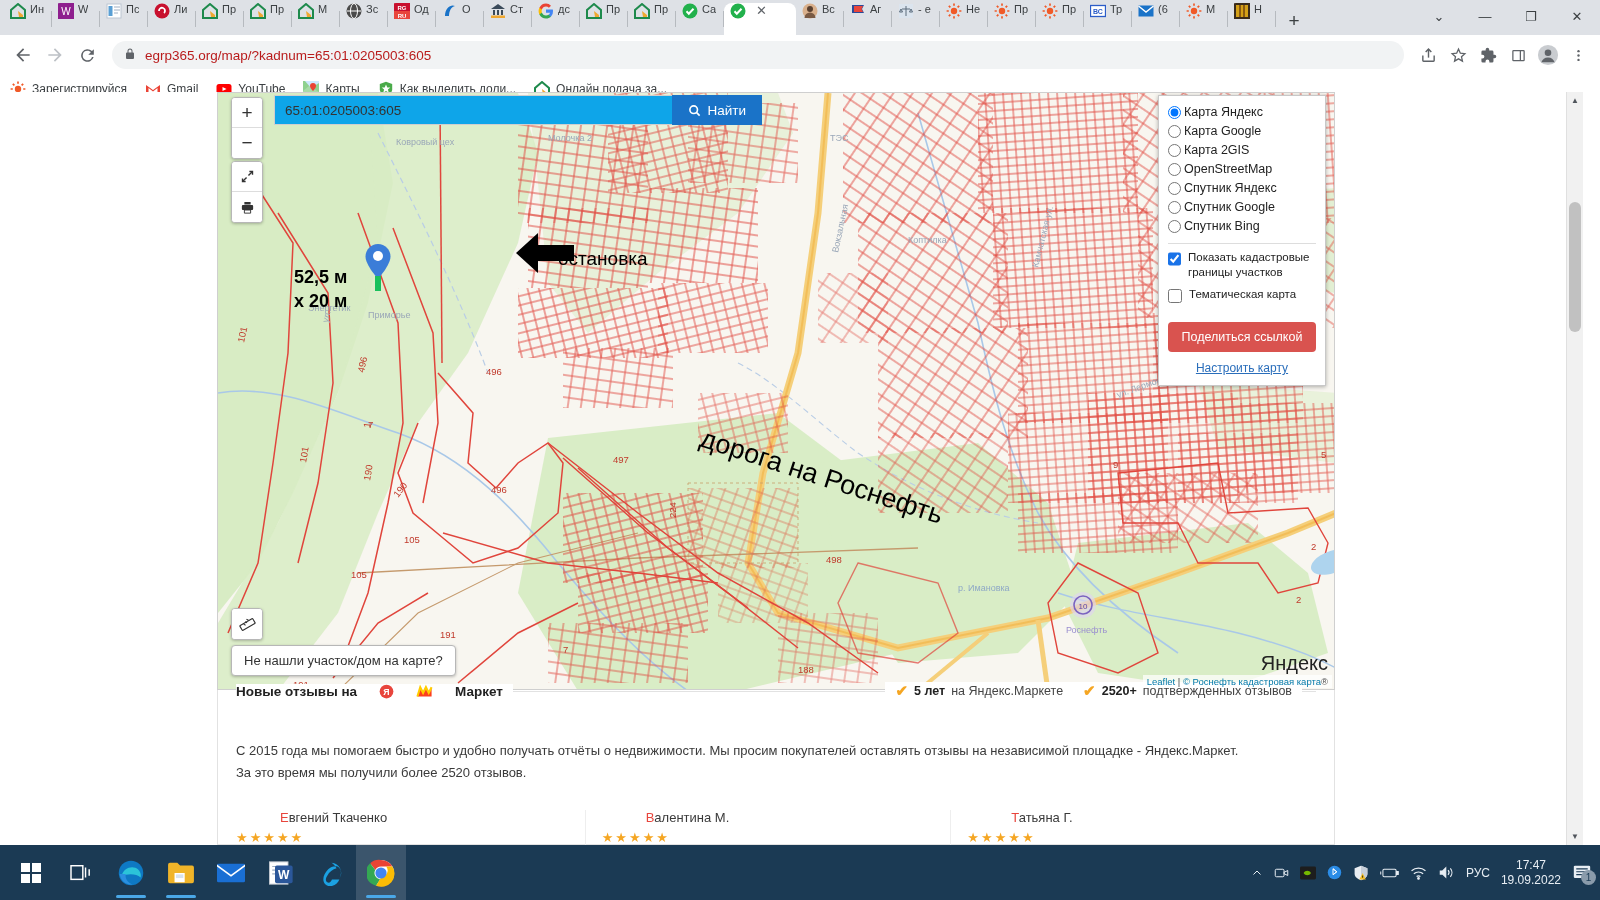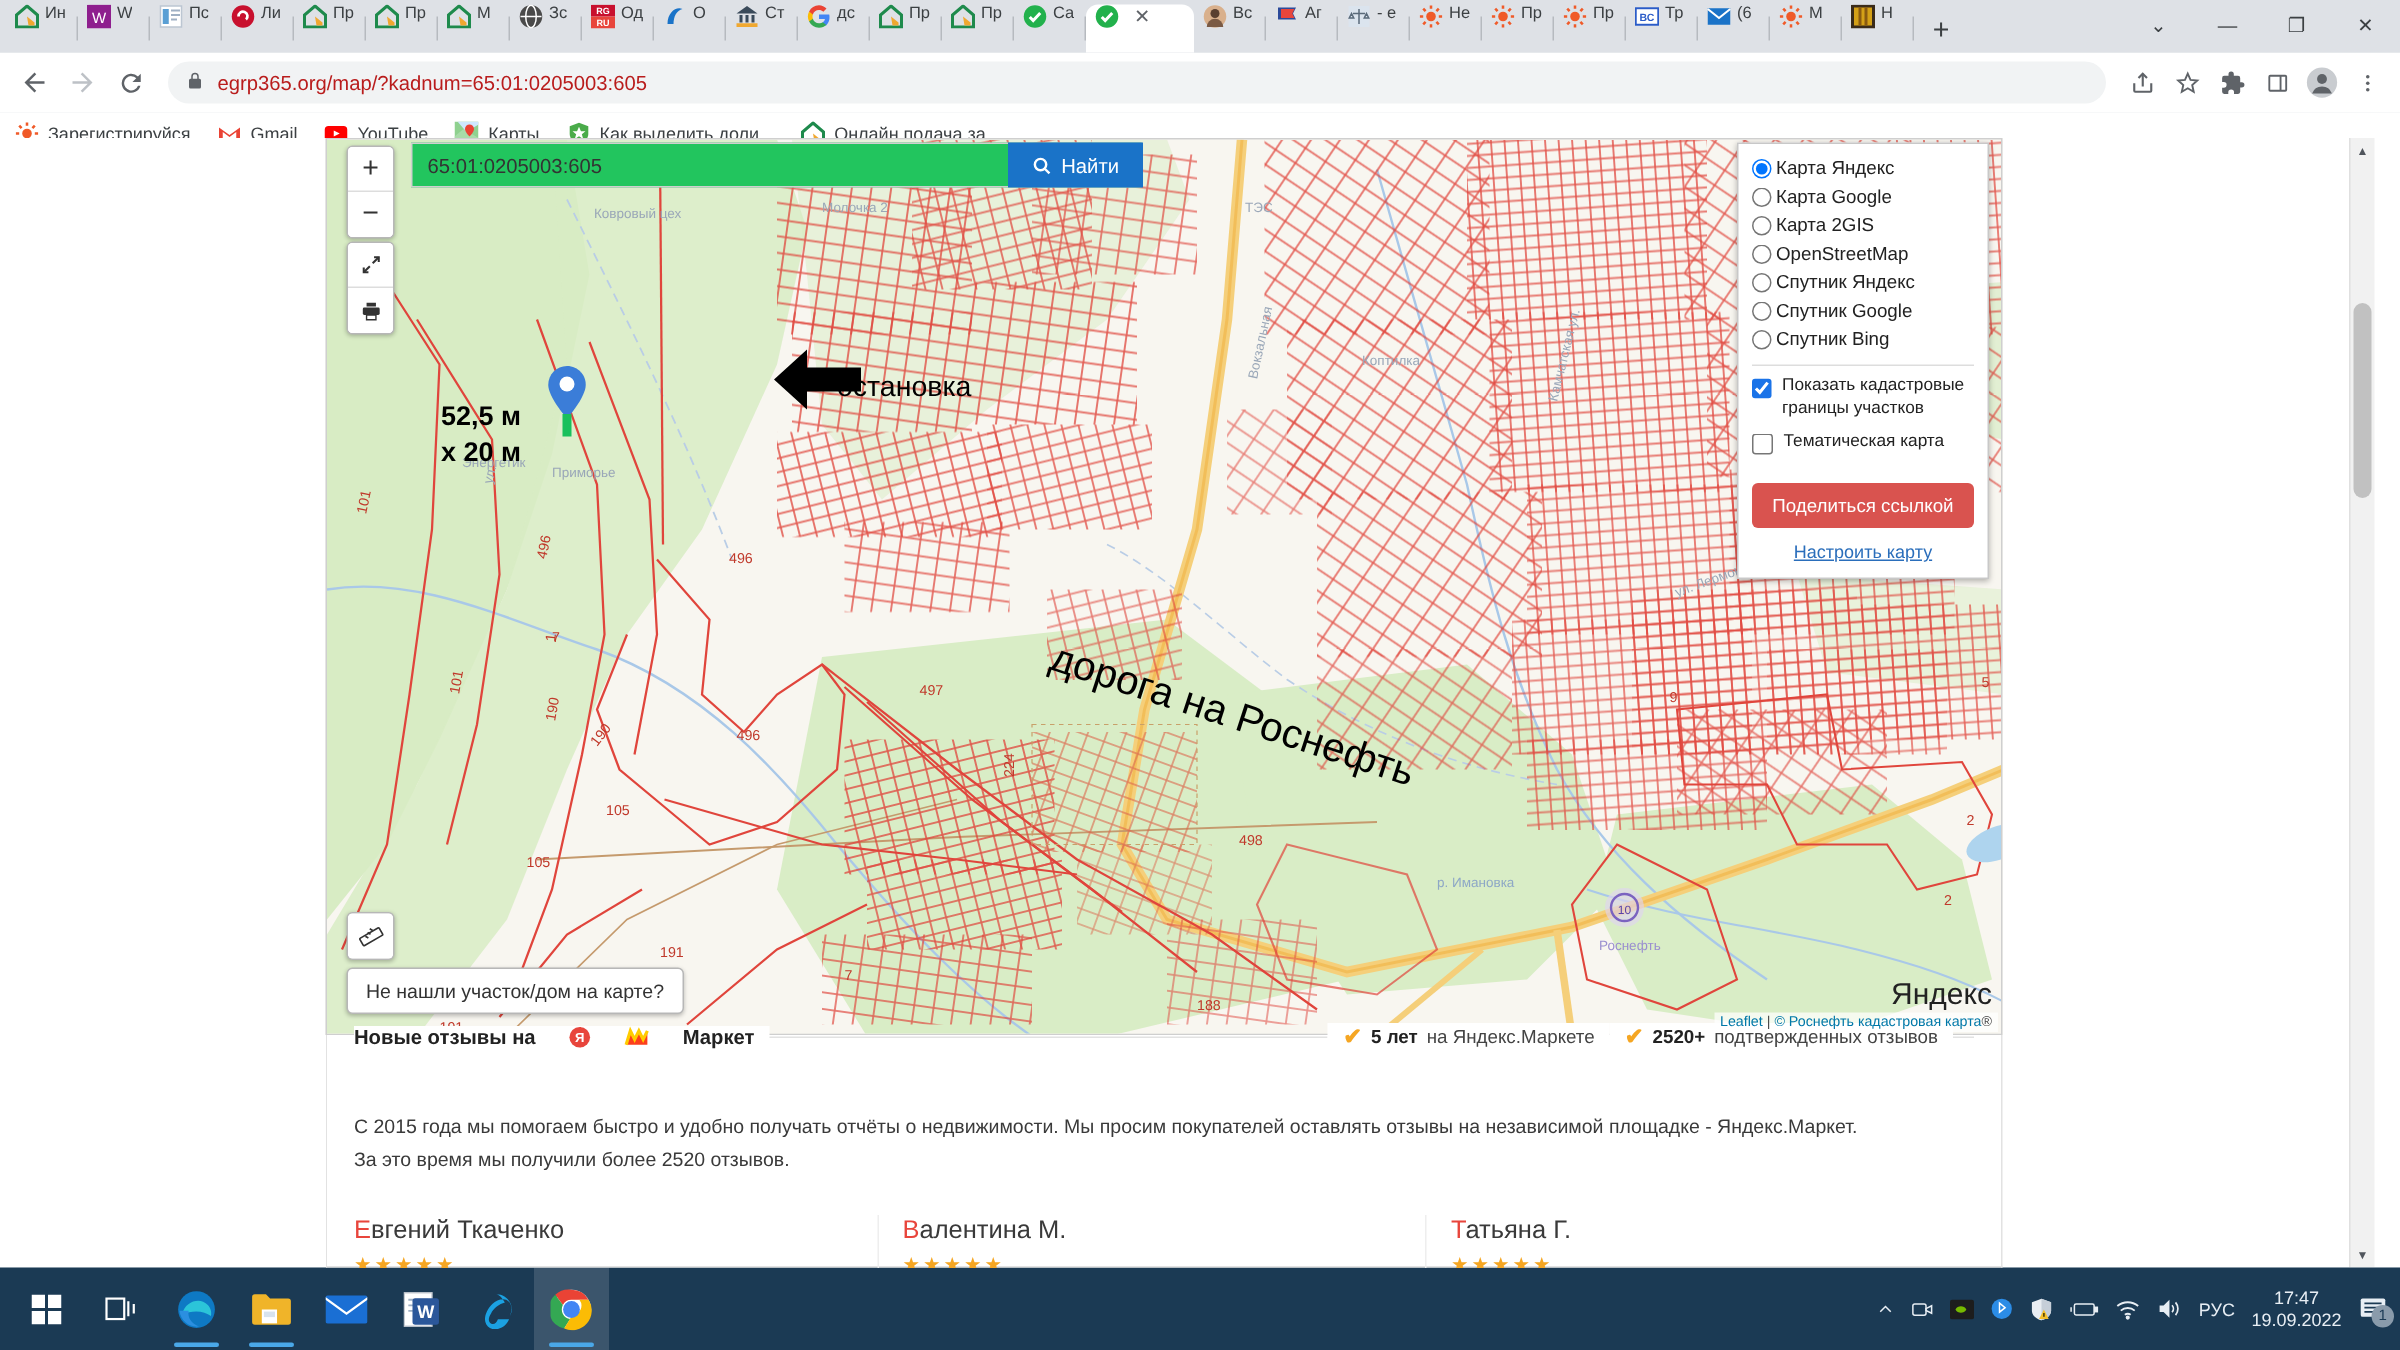--- a/index.html
+++ b/index.html
@@ -83,21 +83,21 @@
   
   .mapwrap {
     position: absolute; left: 0; top: 0; width: 1118px; height: 598px;
     overflow: hidden; background: #f7f5ef; border: 1px solid #cfcfcf;
   }
   .mapsvg { position: absolute; left: 0; top: 0; }
 
   
   .searchbar {
     position: absolute; left: 56px; top: 2px; width: 487px; height: 30px;
-    background: #22c55e; border: 1px solid #cfcfcf; display: flex; align-items: center;
+    background: #0ea5e9; border: 1px solid #cfcfcf; display: flex; align-items: center;
     z-index: 40;
   }
   .searchbar input {
     flex: 1; border: 0; outline: none; height: 26px; padding: 0 10px;
     font-size: 13.5px; font-family: "Liberation Sans", sans-serif; color: #333;
     background: transparent;
   }
   .findbtn {
     height: 30px; margin-right: -1px; background: #1a73c8; color: #fff; border: 0;
     padding: 0 16px; font-size: 13.5px; font-family: "Liberation Sans", sans-serif;
@@ -198,21 +198,21 @@
   .check { color: #f5a623; font-size: 15px; font-weight: bold; }
   .rev-body {
     margin-top: 24px; font-size: 13px; color: #3a3a3a; line-height: 22px;
     max-width: 1020px;
   }
   .rev-cols {
     display: flex; margin-top: 26px;
   }
   .rev-col { flex: 1; padding-right: 16px; }
   .rev-col + .rev-col { border-left: 1px solid #eee; padding-left: 16px; }
-  .rev-name { font-size: 17px; color: #3a3a3a; }
+  .rev-name { font-size: 13px; color: #3a3a3a; margin-left: 44px; }
   .rev-name .initial { color: #e8453c; }
   .stars { color: #f5a623; font-size: 13px; letter-spacing: 2px; margin-top: 5px; }
 
   
   .pscroll {
     position: absolute; right: 0; top: 0; width: 17px; height: 753px;
     background: #f1f1f1; border-left: 1px solid #e0e0e0;
   }
   .pscroll .arrow { height: 17px; display: flex; align-items: center;
     justify-content: center; font-size: 8px; color: #50555c; }

